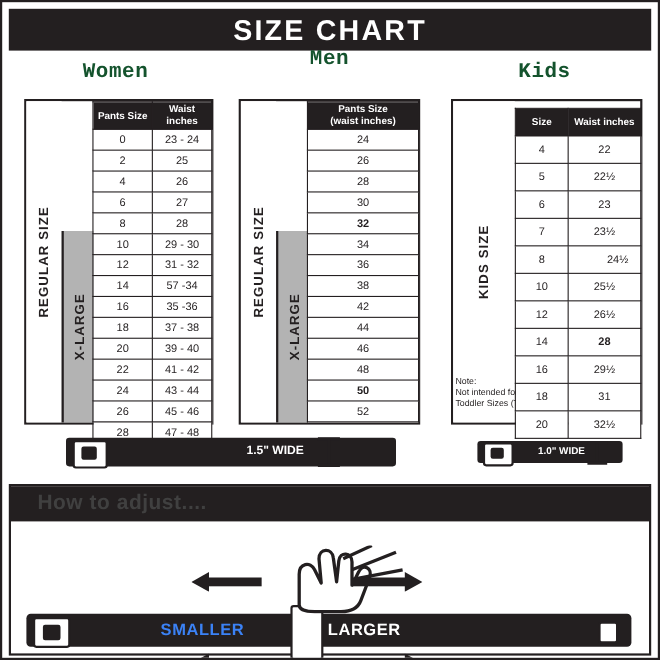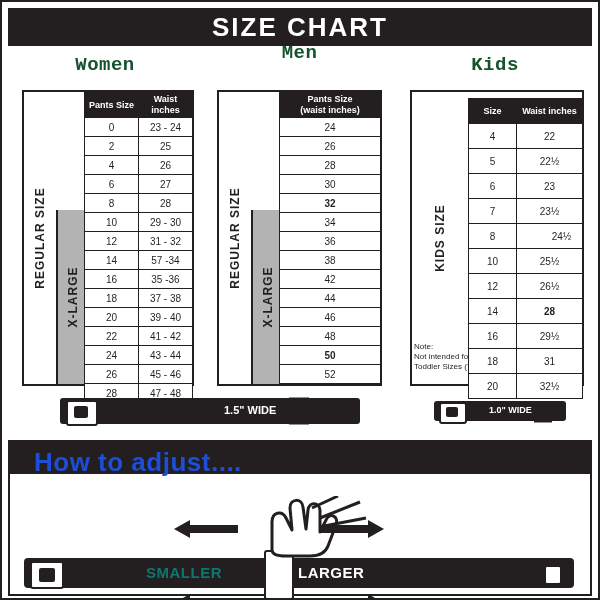--- a/index.html
+++ b/index.html
@@ -156,22 +156,22 @@
     left: 0;
     top: 0;
     width: 100%;
     height: 32px;
     background: #231f20;
   }
   .howto-title {
     position: absolute;
     left: 24px;
     top: 5px;
-    color: #1d4ed8;
-    font-size: 26px;
+    color: #404040;
+    font-size: 19px;
     font-weight: bold;
     letter-spacing: 0.5px;
   }
   .arrow-label {
     position: absolute;
     font-size: 15px;
     font-weight: bold;
     color: #231f20;
     letter-spacing: 0.5px;
   }
@@ -483,17 +483,17 @@
 
     <svg style="position:absolute; left:164px; top:152px;" width="64" height="18" viewBox="0 0 64 18">
       <polygon points="0,9 16,0 16,18" fill="#231f20"></polygon>
       <rect x="14" y="5" width="50" height="8" fill="#231f20"></rect>
     </svg>
     <svg style="position:absolute; left:310px; top:152px;" width="64" height="18" viewBox="0 0 64 18">
       <polygon points="64,9 48,0 48,18" fill="#231f20"></polygon>
       <rect x="0" y="5" width="50" height="8" fill="#231f20"></rect>
     </svg>
 
-    <div class="arrow-label" style="left:136px; top:122px; color:#0f766e;">SMALLER</div>
+    <div class="arrow-label" style="left:136px; top:122px; color:#3b82f6;">SMALLER</div>
     <div class="arrow-label" style="left:288px; top:122px; color:#ffffff;">LARGER</div>
   </div>
 
 </div>
 
 </body></html>

